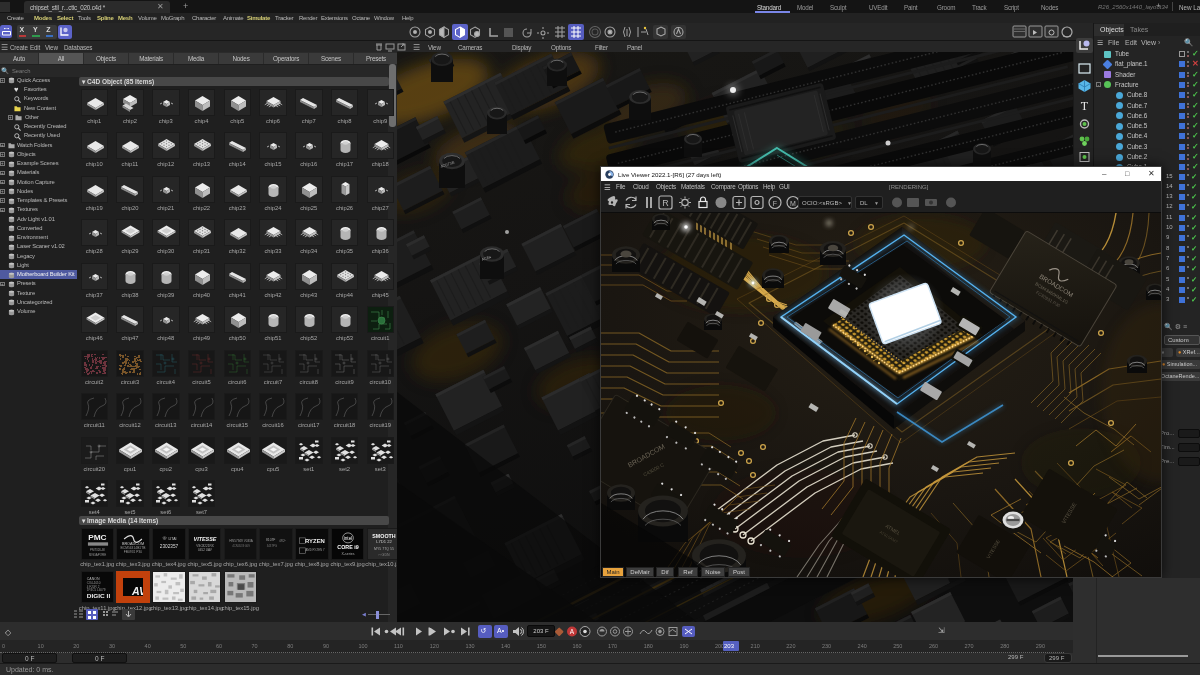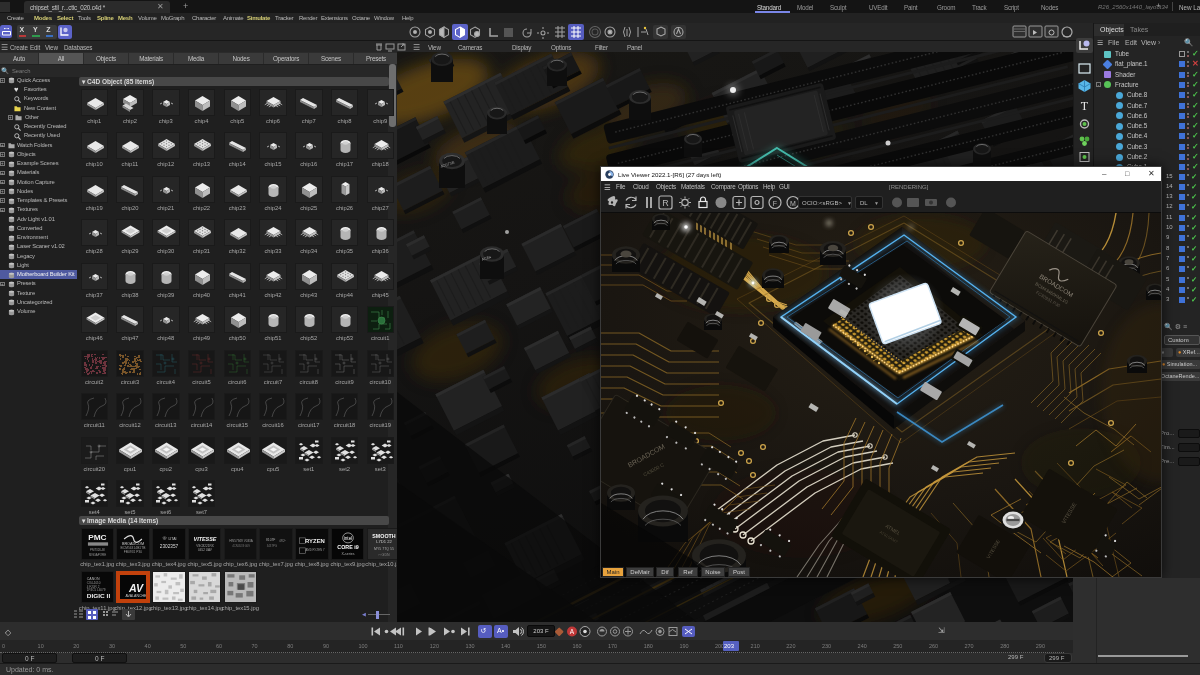--- a/index.html
+++ b/index.html
@@ -1151,21 +1151,21 @@
       <div class="t" style="left:362.5px;top:497.1px;width:41.5px;text-align:center;font-size:5.8px;color:#a8a8a8;">chip_tex10.j...</div>
 <div class="abs" style="left:80.5px;top:507.0px;width:33.5px;height:32px;background:#262626;border:1px solid #1a1a1a;overflow:hidden;"><svg width="32" height="30" preserveAspectRatio="none" viewBox="0 0 27 27">
           <rect width="32" height="30" preserveAspectRatio="none" fill="#080808"></rect>
           <text x="4" y="7" font-size="3" fill="#bbb" font-family="Liberation Sans">CANON</text>
           <text x="4" y="11" font-size="2.6" fill="#999" font-family="Liberation Sans">CX4-1010</text>
           <text x="4" y="14" font-size="2.6" fill="#999" font-family="Liberation Sans">4 F20R 2</text>
           <text x="4" y="17" font-size="2.6" fill="#999" font-family="Liberation Sans">1P4C5 L4079</text>
           <text x="4" y="23" font-size="5.5" font-weight="bold" fill="#eee" font-family="Liberation Sans">DIGIC II</text>
         </svg></div>
       <div class="t" style="left:76.5px;top:540.6px;width:41.5px;text-align:center;font-size:5.8px;color:#a8a8a8;">chip_tex11.jpg</div>
-<div class="abs" style="left:116.2px;top:507.0px;width:33.5px;height:32px;background:#262626;border:4px solid #c2410c;overflow:hidden;"><svg width="32" height="30" preserveAspectRatio="none" viewBox="0 0 27 27">
+<div class="abs" style="left:116.2px;top:507.0px;width:33.5px;height:32px;background:#262626;border:7px solid #c2410c;overflow:hidden;"><svg width="32" height="30" preserveAspectRatio="none" viewBox="0 0 27 27">
           <rect width="32" height="30" preserveAspectRatio="none" fill="#060606"></rect>
           <text x="13.5" y="15" font-size="9" font-weight="bold" font-style="italic" fill="#f0f0f0" text-anchor="middle" font-family="Liberation Sans">AV</text>
           <text x="13.5" y="20" font-size="3" fill="#ccc" text-anchor="middle" font-family="Liberation Sans">AVALANCHE</text>
           <text x="13.5" y="24" font-size="2.2" fill="#888" text-anchor="middle" font-family="Liberation Sans">MICROELECTRONICS</text>
         </svg></div>
       <div class="t" style="left:112.2px;top:540.6px;width:41.5px;text-align:center;font-size:5.8px;color:#a8a8a8;">chip_tex12.jpg</div>
 <div class="abs" style="left:152.0px;top:507.0px;width:33.5px;height:32px;background:#262626;border:1px solid #1a1a1a;overflow:hidden;"><svg width="32" height="30" preserveAspectRatio="none" viewBox="0 0 27 27">
           <rect width="32" height="30" preserveAspectRatio="none" fill="#ececec"></rect>
           <g fill="#c0c0c0">
             <rect x="2" y="3" width="4" height="2"></rect>

